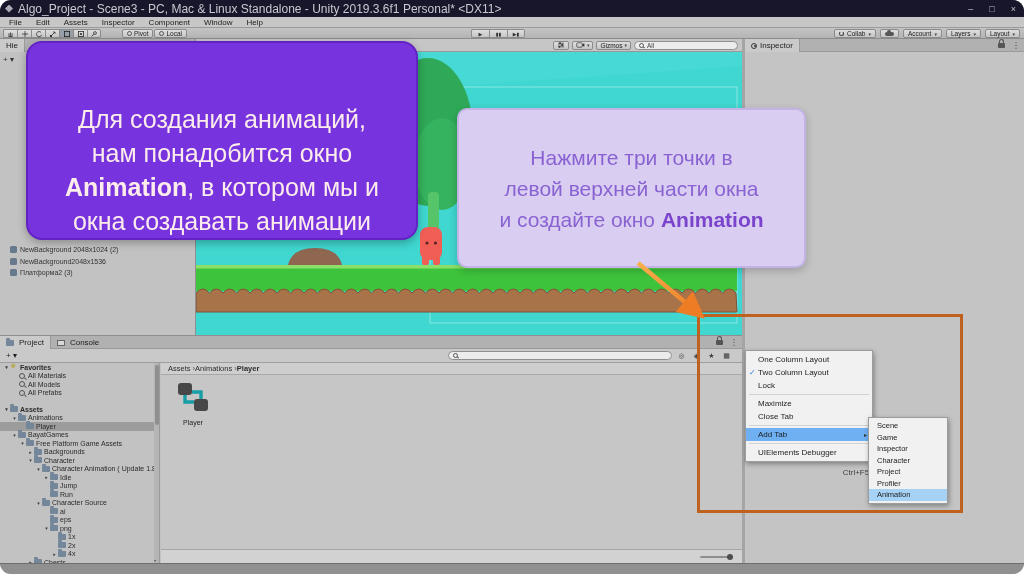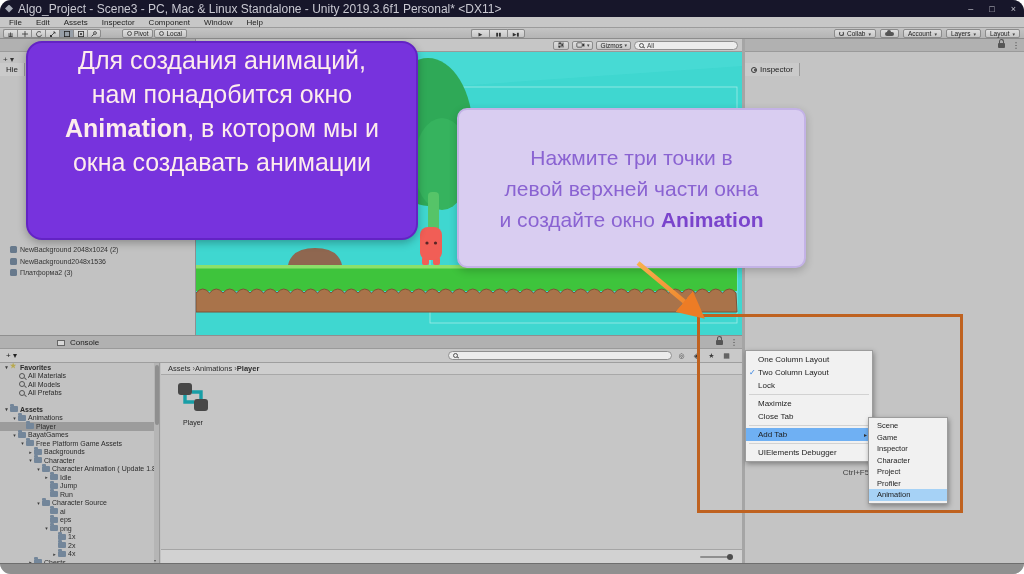--- a/index.html
+++ b/index.html
@@ -37,21 +37,21 @@
   .tb-btn{height:9px;padding:0 4px;font-size:6.5px;color:#222;background:linear-gradient(#dedede,#c6c6c6);border:1px solid #8b8b8b;border-radius:2px;display:flex;align-items:center;gap:3px;white-space:nowrap;}
   .caret{font-size:5px;color:#444;}
   .ring{width:5px;height:5px;border:1px solid #444;border-radius:50%;border-top-color:transparent;}
   .cloud{width:9px;height:4px;background:#555;border-radius:3px;position:relative;}
   .cloud::before{content:"";position:absolute;left:2px;top:-2px;width:4px;height:4px;background:#555;border-radius:50%;}
 
   
   .hierarchy{left:0;top:39px;width:196px;height:296px;background:#c2c2c2;border-right:1px solid #8f8f8f;}
   .panel-tabbar{position:absolute;left:0;top:0;width:100%;height:13px;background:#b1b1b1;border-bottom:1px solid #9a9a9a;display:flex;}
   .panel-tab{height:13px;padding:0 6px;display:flex;align-items:center;gap:3px;font-size:8px;color:#222;}
-  .panel-tab.active{background:#cacaca;border-right:1px solid #9a9a9a;margin-top:24px;}
+  .panel-tab.active{background:#cacaca;border-right:1px solid #9a9a9a;}
   .hier-create{position:absolute;left:3px;top:16px;font-size:8px;color:#333;}
   .hier-items{position:absolute;left:10px;top:205px;}
   .hrow{display:flex;align-items:center;height:11.5px;font-size:7px;color:#333;white-space:nowrap;}
   .i-go{width:7px;height:7px;background:#67798c;border-radius:1.5px;margin-right:3px;flex:none;}
 
   
   .scene{left:196px;top:39px;width:546px;height:296px;background:#c6c6c6;}
   .scene-toolbar{position:absolute;left:0;top:0;width:100%;height:13px;background:#c6c6c6;border-bottom:1px solid #999;display:flex;justify-content:flex-end;align-items:center;gap:3px;padding-right:4px;}
   .sc-btn{height:9px;padding:0 3px;font-size:6.5px;color:#222;background:linear-gradient(#dedede,#c6c6c6);border:1px solid #8b8b8b;border-radius:2px;display:flex;align-items:center;gap:2px;}
   .search-box{height:9px;background:#ececec;border:1px solid #8f8f8f;border-radius:5px;display:flex;align-items:center;padding:0 4px;gap:3px;}
@@ -103,21 +103,21 @@
   .asset{position:absolute;left:14px;top:17px;width:36px;text-align:center;}
   .asset-label{font-size:7px;color:#222;margin-top:1px;}
   .proj-bottombar{position:absolute;left:161px;top:213px;width:581px;height:15px;background:#d2d2d2;border-top:1px solid #a5a5a5;}
   .zoom-slider{position:absolute;right:10px;top:6px;width:32px;height:2px;background:#8f8f8f;border-radius:2px;}
   .zoom-knob{position:absolute;right:-1px;top:-2px;width:6px;height:6px;background:#4d4d4d;border-radius:50%;}
 
   
   .statusbar{left:0;top:563px;width:1024px;height:11px;background:#909090;border-top:1px solid #6e6e6e;}
 
   
-  .callout1{left:26px;top:41px;width:392px;height:199px;background:var(--accent-purple,#7733dd);border:2px solid #6323c4;border-radius:16px;z-index:10;display:flex;flex-direction:column;justify-content:flex-start;align-items:center;box-shadow:0 3px 8px rgba(0,0,0,.28);}
+  .callout1{left:26px;top:41px;width:392px;height:199px;background:var(--accent-purple,#7733dd);border:2px solid #6323c4;border-radius:16px;z-index:10;display:flex;flex-direction:column;justify-content:flex-end;align-items:center;box-shadow:0 3px 8px rgba(0,0,0,.28);}
   .callout1 .cl-line{font-size:25px;line-height:34px;color:var(--light-pink-text,#fdecec);font-weight:500;text-align:center;white-space:nowrap;}
   .callout2{left:457px;top:108px;width:349px;height:160px;background:var(--light-purple-bg,#d9cdf1);border:2px solid #c3b2e6;border-radius:10px;z-index:10;display:flex;flex-direction:column;justify-content:center;align-items:center;box-shadow:0 3px 8px rgba(0,0,0,.2);}
   .callout2 .cl-line{font-size:21px;line-height:31px;color:var(--light-purple-text,#8a63d2);font-weight:500;text-align:center;white-space:nowrap;}
   .callout2 .cl-line b{color:#7a44cc;}
 
   
   .hl-rect{left:697px;top:314px;width:266px;height:199px;border:3px solid var(--highlight-orange,#bf6220);z-index:9;}
   .arrow-svg{left:632px;top:257px;width:86px;height:70px;z-index:11;}
 
   

